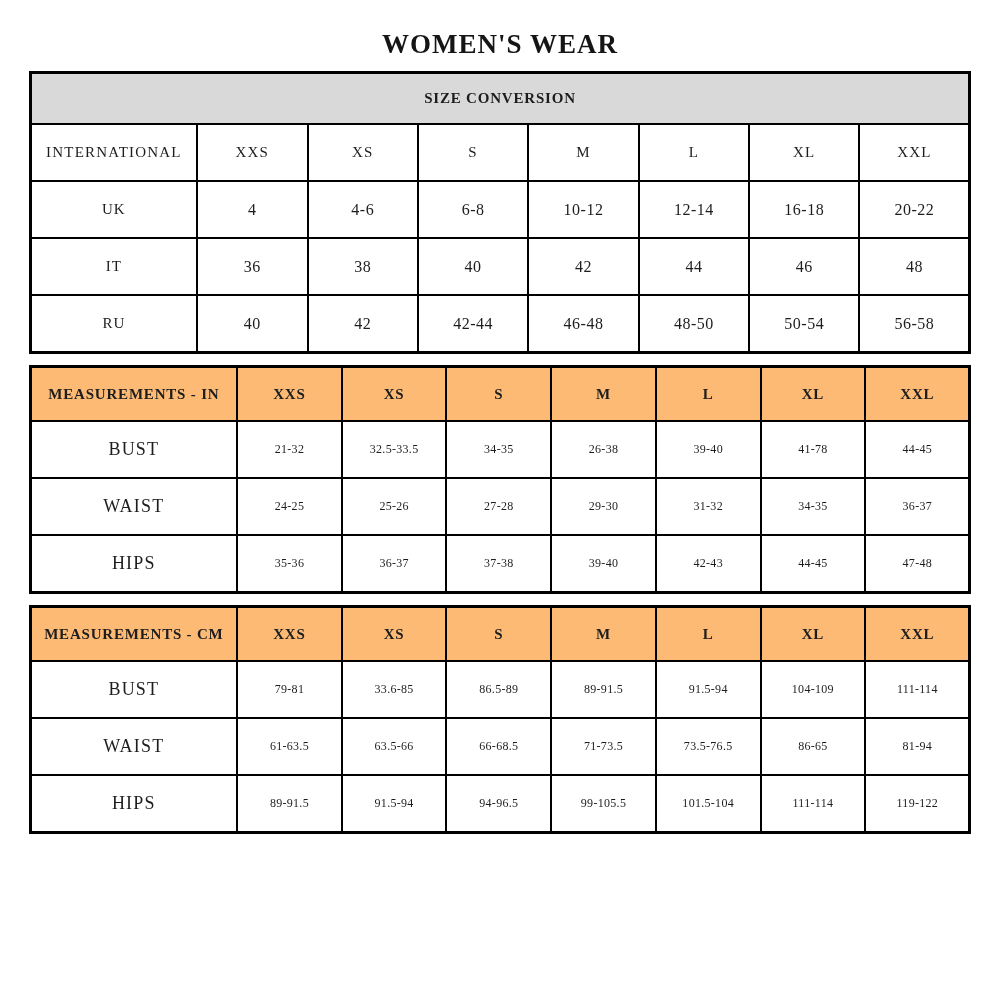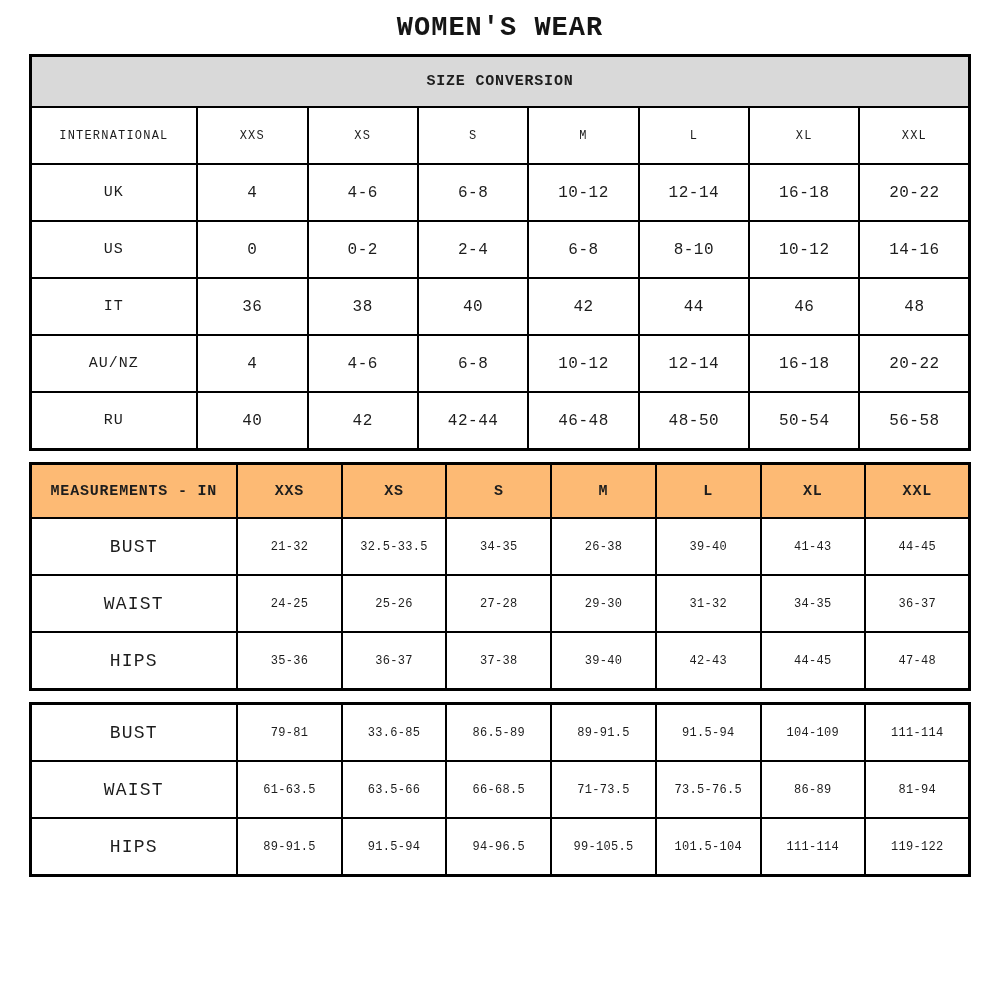--- a/index.html
+++ b/index.html
@@ -4,23 +4,24 @@
 <style>
   html, body {
     margin: 0;
     padding: 0;
     background: #ffffff;
   }
   .sheet {
     width: 1000px;
     height: 885px;
     background: #ffffff;
-    font-family: Liberation Mono, monospace;
+    font-family: Liberation Serif, serif;
     color: #1d1d1d;
     overflow: hidden;
+    margin-top: 16px;
   }
   .page-title {
     text-align: center;
     font-size: 27px;
     font-weight: 700;
     letter-spacing: 1px;
     margin: 0;
     padding: 13px 0 11px 0;
     color: #151515;
   }
@@ -44,21 +45,21 @@
     background: #d9d9d9;
     height: 49px;
     font-weight: 700;
     font-size: 15px;
     letter-spacing: 0.8px;
   }
   
   .conv .col-head {
     background: #ffffff;
     font-weight: 400;
-    font-size: 12px;
+    font-size: 15px;
     letter-spacing: 1.2px;
     height: 55px;
   }
   .conv .row-label,
   .conv .data-cell {
     height: 55px;
     font-size: 16px;
     letter-spacing: 0.5px;
   }
   .conv .row-label { font-size: 15px; letter-spacing: 1px; }
@@ -117,50 +118,30 @@
           <td class="row-label">UK</td>
           <td class="data-cell">4</td>
           <td class="data-cell">4-6</td>
           <td class="data-cell">6-8</td>
           <td class="data-cell">10-12</td>
           <td class="data-cell">12-14</td>
           <td class="data-cell">16-18</td>
           <td class="data-cell">20-22</td>
         </tr>
         <tr>
-          <td class="row-label">US</td>
-          <td class="data-cell">0</td>
-          <td class="data-cell">0-2</td>
-          <td class="data-cell">2-4</td>
-          <td class="data-cell">6-8</td>
-          <td class="data-cell">8-10</td>
-          <td class="data-cell">10-12</td>
-          <td class="data-cell">14-16</td>
-        </tr>
-        <tr>
           <td class="row-label">IT</td>
           <td class="data-cell">36</td>
           <td class="data-cell">38</td>
           <td class="data-cell">40</td>
           <td class="data-cell">42</td>
           <td class="data-cell">44</td>
           <td class="data-cell">46</td>
           <td class="data-cell">48</td>
         </tr>
         <tr>
-          <td class="row-label">AU/NZ</td>
-          <td class="data-cell">4</td>
-          <td class="data-cell">4-6</td>
-          <td class="data-cell">6-8</td>
-          <td class="data-cell">10-12</td>
-          <td class="data-cell">12-14</td>
-          <td class="data-cell">16-18</td>
-          <td class="data-cell">20-22</td>
-        </tr>
-        <tr>
           <td class="row-label">RU</td>
           <td class="data-cell">40</td>
           <td class="data-cell">42</td>
           <td class="data-cell">42-44</td>
           <td class="data-cell">46-48</td>
           <td class="data-cell">48-50</td>
           <td class="data-cell">50-54</td>
           <td class="data-cell">56-58</td>
         </tr>
       </tbody>
@@ -188,21 +169,21 @@
           <td class="col-head">XL</td>
           <td class="col-head">XXL</td>
         </tr>
         <tr>
           <td class="row-label">BUST</td>
           <td class="data-cell">21-32</td>
           <td class="data-cell">32.5-33.5</td>
           <td class="data-cell">34-35</td>
           <td class="data-cell">26-38</td>
           <td class="data-cell">39-40</td>
-          <td class="data-cell">41-43</td>
+          <td class="data-cell">41-78</td>
           <td class="data-cell">44-45</td>
         </tr>
         <tr>
           <td class="row-label">WAIST</td>
           <td class="data-cell">24-25</td>
           <td class="data-cell">25-26</td>
           <td class="data-cell">27-28</td>
           <td class="data-cell">29-30</td>
           <td class="data-cell">31-32</td>
           <td class="data-cell">34-35</td>
@@ -227,37 +208,47 @@
       <col style="width:104.7px">
         <col style="width:104.7px">
         <col style="width:104.7px">
       <col style="width:104.7px">
         <col style="width:104.7px">
         <col style="width:104.7px">
       <col style="width:104.7px">
     </colgroup>
     <tbody>
         <tr>
+          <td class="col-head">MEASUREMENTS - CM</td>
+          <td class="col-head">XXS</td>
+          <td class="col-head">XS</td>
+          <td class="col-head">S</td>
+          <td class="col-head">M</td>
+          <td class="col-head">L</td>
+          <td class="col-head">XL</td>
+          <td class="col-head">XXL</td>
+        </tr>
+        <tr>
           <td class="row-label">BUST</td>
           <td class="data-cell">79-81</td>
           <td class="data-cell">33.6-85</td>
           <td class="data-cell">86.5-89</td>
           <td class="data-cell">89-91.5</td>
           <td class="data-cell">91.5-94</td>
           <td class="data-cell">104-109</td>
           <td class="data-cell">111-114</td>
         </tr>
         <tr>
           <td class="row-label">WAIST</td>
           <td class="data-cell">61-63.5</td>
           <td class="data-cell">63.5-66</td>
           <td class="data-cell">66-68.5</td>
           <td class="data-cell">71-73.5</td>
           <td class="data-cell">73.5-76.5</td>
-          <td class="data-cell">86-89</td>
+          <td class="data-cell">86-65</td>
           <td class="data-cell">81-94</td>
         </tr>
         <tr>
           <td class="row-label">HIPS</td>
           <td class="data-cell">89-91.5</td>
           <td class="data-cell">91.5-94</td>
           <td class="data-cell">94-96.5</td>
           <td class="data-cell">99-105.5</td>
           <td class="data-cell">101.5-104</td>
           <td class="data-cell">111-114</td>

